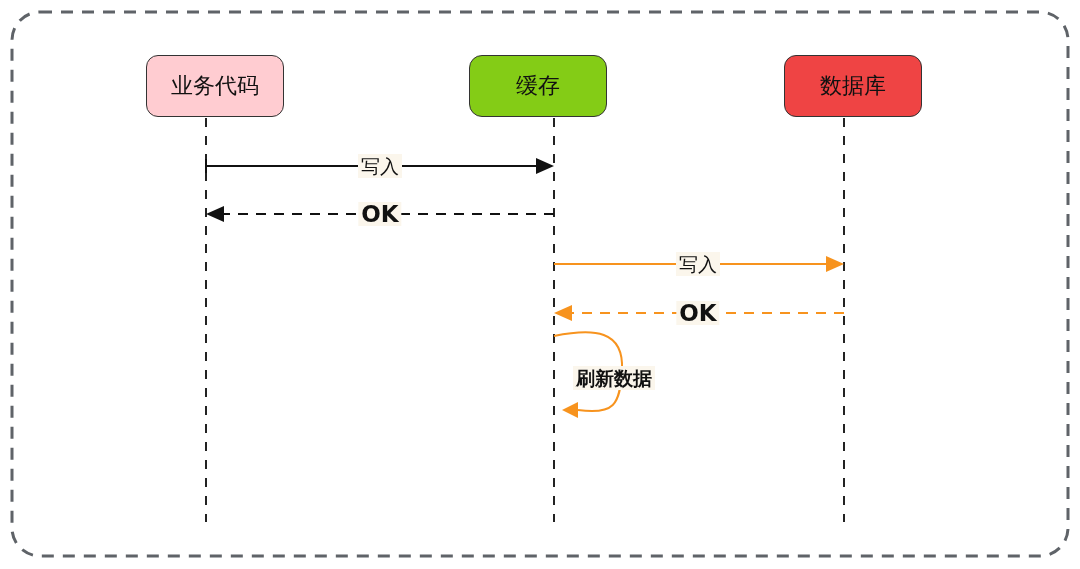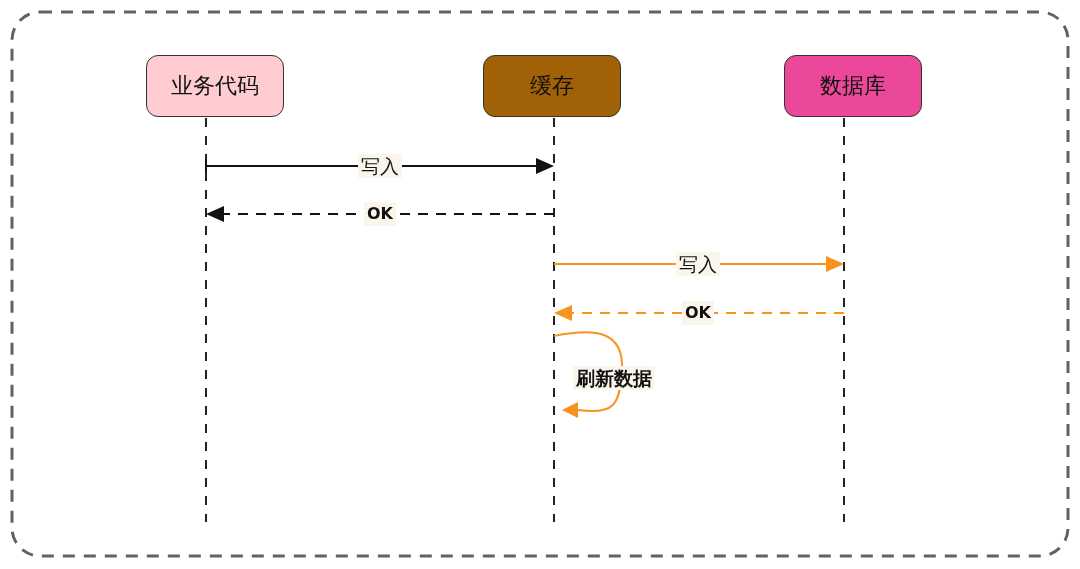--- a/index.html
+++ b/index.html
@@ -6,21 +6,21 @@
   body { width: 1080px; height: 569px; position: relative; overflow: hidden;
          font-family: "DejaVu Sans", "Liberation Sans", sans-serif; }
   #frame { position: absolute; left: 0; top: 0; }
   .actor { position: absolute; box-sizing: border-box; width: 138px; height: 62px;
            border: 1.5px solid #333333; border-radius: 12px;
            display: flex; align-items: center; justify-content: center;
            font-size: 22px; color: #111111; margin-left: 9px; }
   .msg-label { position: absolute; font-size: 19px; color: #111111;
                background: #fbf6ec; padding: 0 3px; line-height: 24px;
                transform: translate(-50%, -50%); white-space: nowrap; }
-  .msg-label.ok { font-weight: bold; font-size: 16px; }
+  .msg-label.ok { font-weight: bold; font-size: 23px; }
 </style>
 </head>
 <body>
 
 <svg id="frame" width="1080" height="569">
   <rect x="12" y="12" width="1056" height="544" rx="28" ry="28" fill="none" stroke="#5f6368" stroke-width="3" stroke-dasharray="12,9"></rect>
   <g id="lifelines">
       <line x1="206" y1="118" x2="206" y2="522" stroke="#222222" stroke-width="2" stroke-dasharray="9,9"></line>
       <line x1="554" y1="118" x2="554" y2="522" stroke="#222222" stroke-width="2" stroke-dasharray="9,9"></line>
       <line x1="844" y1="118" x2="844" y2="522" stroke="#222222" stroke-width="2" stroke-dasharray="9,9"></line>
@@ -36,24 +36,24 @@
       <line x1="844" y1="313" x2="572" y2="313" stroke="#f7931e" stroke-width="2" stroke-dasharray="10,8"></line>
       <polygon points="554,313 572,305 572,321" fill="#f7931e"></polygon>
       <path d="M 554 336 C 594 328, 624 330, 622 370 C 620 405, 614 415, 578 410" fill="none" stroke="#f7931e" stroke-width="2"></path>
       <polygon points="562,410 578,402 578,418" fill="#f7931e"></polygon>
     </g>
 </svg>
 
 <div class="actor" id="actor-biz" style="left: 137px; top: 55px; background: rgb(255, 204, 209);">
   <span>业务代码</span>
 </div>
-<div class="actor" id="actor-cache" style="left: 474px; top: 55px; background: #a16207;">
+<div class="actor" id="actor-cache" style="left: 460px; top: 55px; background: #84cc16; border-radius: 13px;">
   <span>缓存</span>
 </div>
-<div class="actor" id="actor-db" style="left: 775px; top: 55px; background: #ec4899;">
+<div class="actor" id="actor-db" style="left: 775px; top: 55px; background: #ef4444;">
   <span>数据库</span>
 </div>
 
 <div class="msg-label" style="left:380px; top:166px;">写入</div>
 <div class="msg-label ok" style="left:380px; top:214px;">OK</div>
 <div class="msg-label" style="left:698px; top:264px;">写入</div>
 <div class="msg-label ok" style="left:698px; top:313px;">OK</div>
 <div class="msg-label" style="left:614px; top:378px;font-weight:bold;">刷新数据</div>
 
 </body></html>

